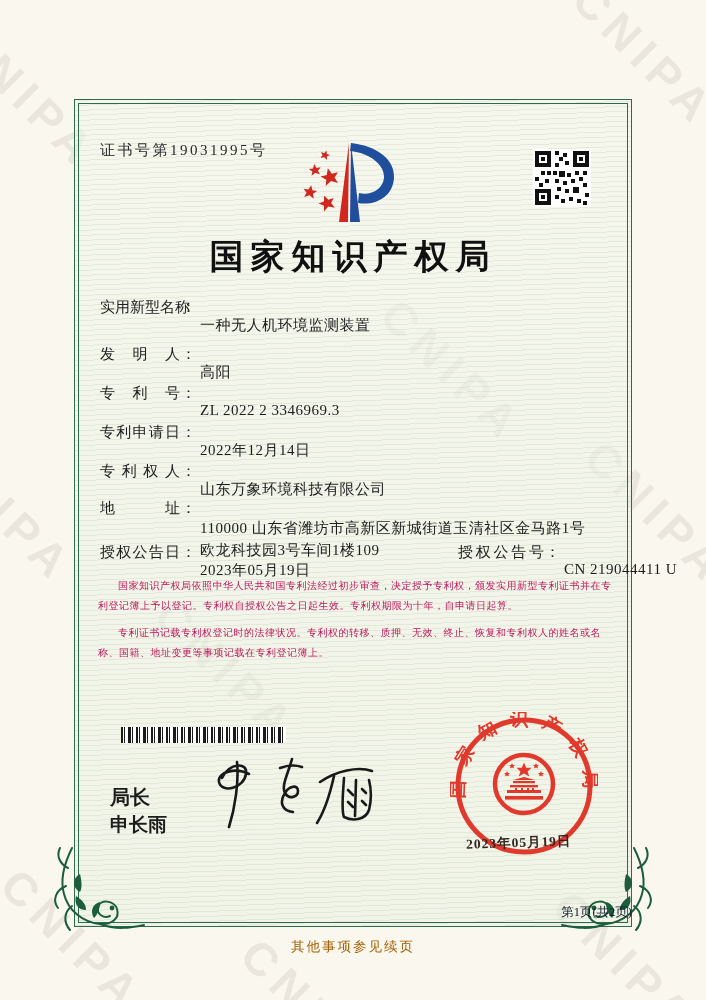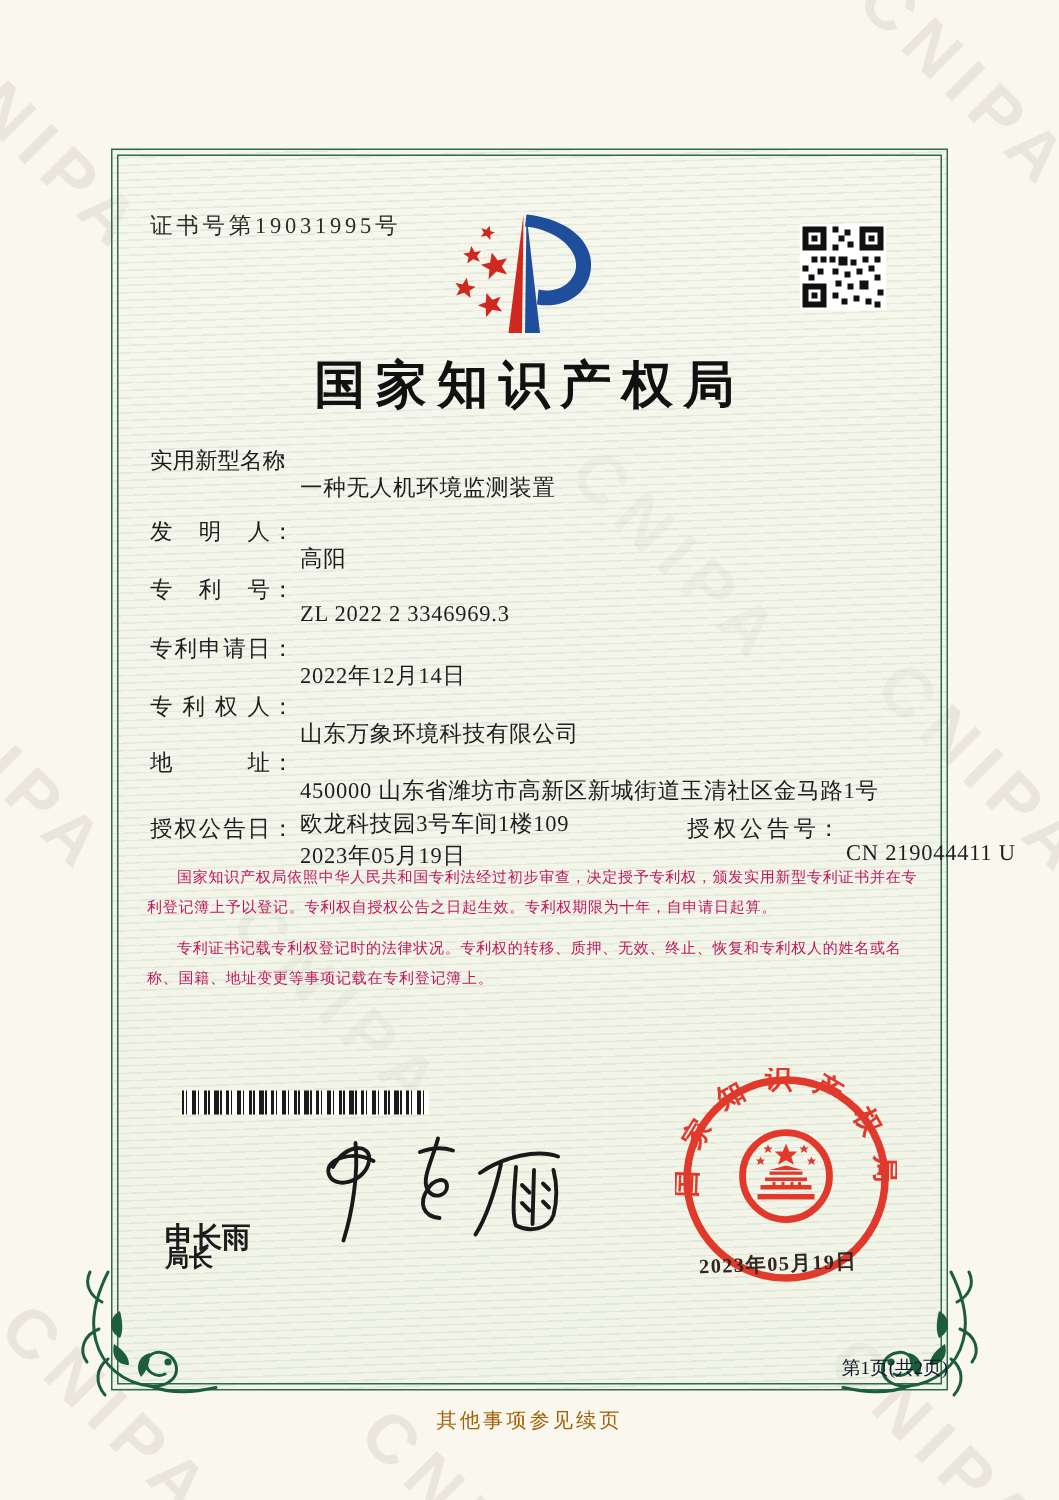--- a/index.html
+++ b/index.html
@@ -55,21 +55,21 @@
   
   .barcode{
     position:absolute;left:121px;top:727px;width:165px;height:16px;
     background:repeating-linear-gradient(90deg,
       #1a1a1a 0 2px, #fdfdfd 2px 3px,
       #1a1a1a 3px 4px, #fdfdfd 4px 7px,
       #1a1a1a 7px 10px, #fdfdfd 10px 11px,
       #1a1a1a 11px 12px, #fdfdfd 12px 15px);
   }
   
-  .signer-title{position:absolute;left:110px;top:829px;font-size:16px;font-weight:700;
+  .signer-title{position:absolute;left:110px;top:784px;font-size:20px;font-weight:700;
     font-family:Liberation Mono, monospace;color:#1c1c1c;}
   .signer-name{position:absolute;left:110px;top:812px;font-size:19px;font-weight:700;
     font-family:"Liberation Sans","DejaVu Sans",sans-serif;color:#1c1c1c;}
   .sig{position:absolute;left:196px;top:750px;}
   
   .seal{position:absolute;left:450px;top:712px;}
   .seal-date{
     position:absolute;left:466px;top:834px;font-size:13.5px;font-weight:700;
     color:#32241f;letter-spacing:1px;transform:rotate(-2deg);
   }
@@ -205,21 +205,21 @@
   <div class="row" style="top:384px">
     <span class="lbl">专利号</span><span class="colon">：</span><span class="val">ZL 2022 2 3346969.3</span>
   </div>
   <div class="row" style="top:423px">
     <span class="lbl">专利申请日</span><span class="colon">：</span><span class="val">2022年12月14日</span>
   </div>
   <div class="row" style="top:462px">
     <span class="lbl">专利权人</span><span class="colon">：</span><span class="val">山东万象环境科技有限公司</span>
   </div>
   <div class="row" style="top:499px">
-    <span class="lbl">地址</span><span class="colon">：</span><span class="val val-wrap">450000 山东省潍坊市高新区新城街道玉清社区金马路1号欧龙科技园3号车间1楼109</span>
+    <span class="lbl">地址</span><span class="colon">：</span><span class="val val-wrap">110000 山东省潍坊市高新区新城街道玉清社区金马路1号欧龙科技园3号车间1楼109</span>
   </div>
   <div class="row" style="top:543px">
     <span class="lbl">授权公告日</span><span class="colon">：</span><span class="val">2023年05月19日</span>
     <span class="row2">
       <span class="lbl" style="width:86px">授权公告号</span><span class="colon">：</span><span class="val">CN 219044411 U</span>
     </span>
   </div>
 
   <div class="paras">
     <p>国家知识产权局依照中华人民共和国专利法经过初步审查，决定授予专利权，颁发实用新型专利证书并在专利登记簿上予以登记。专利权自授权公告之日起生效。专利权期限为十年，自申请日起算。</p>

